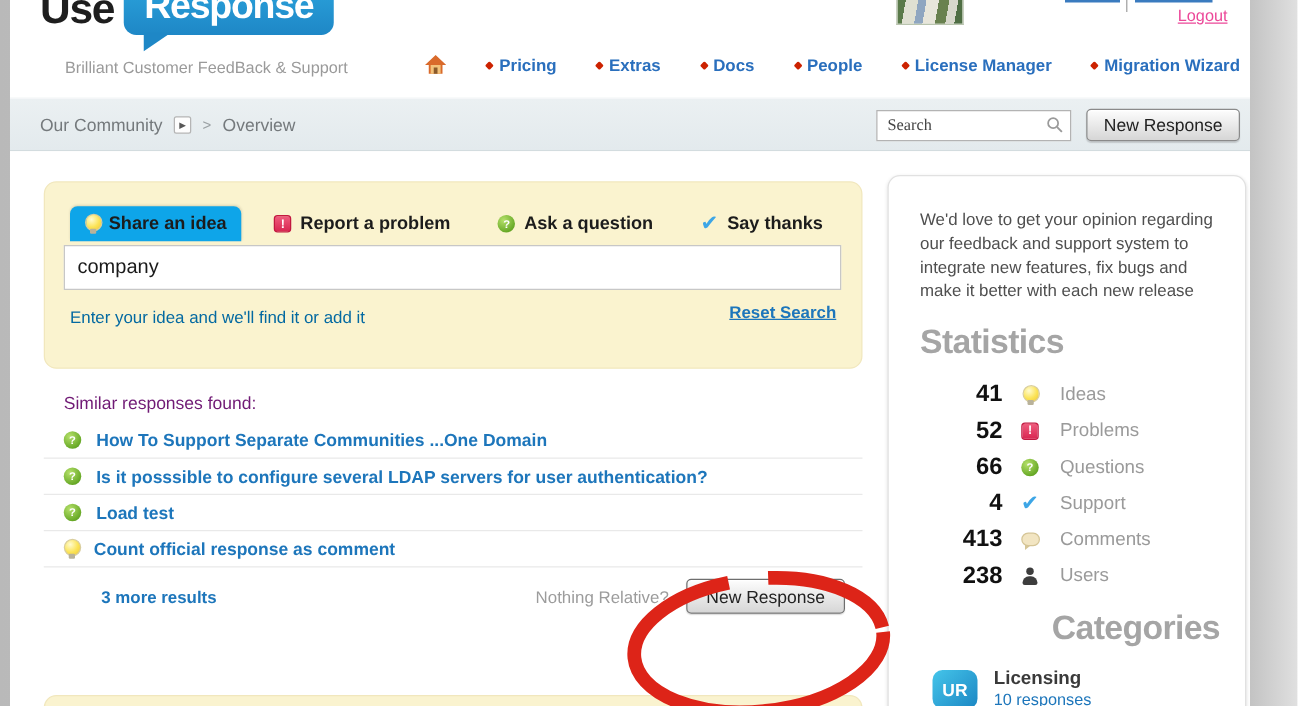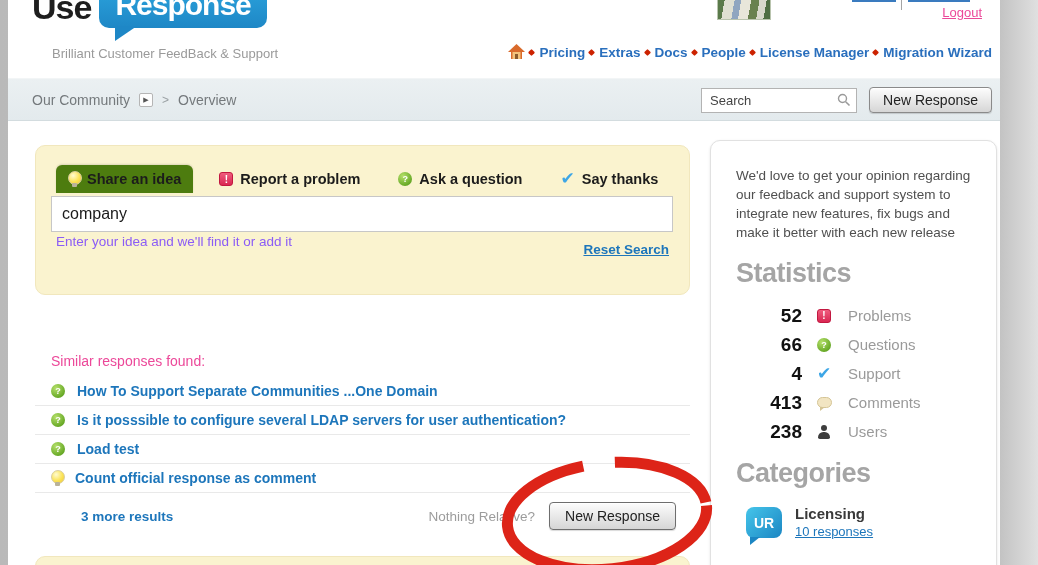--- a/index.html
+++ b/index.html
@@ -27,65 +27,65 @@
             background:linear-gradient(100deg,#5a7a4a 0 12%,#dfe0d2 12% 30%,#8fa6c0 30% 42%,#e8e6da 42% 60%,#69814f 60% 75%,#d8d8cc 75% 88%,#4f6e44 88%);
             border:1px solid #b9c4ae; border-top:none; }
   .clipped-links { position:absolute; top:0; left:830px; width:140px; height:4px; font-size:11px; color:#888; }
   .clip-bar { position:absolute; top:0; height:2px; background:#3a7bbf; }
   .clip-bar.one { left:14px; width:44px; }
   .clip-bar.two { left:70px; width:62px; }
   .clip-pipe { position:absolute; left:62px; top:-2px; color:#999; }
   .logout { position:absolute; right:18px; top:5px; font-size:13px; color:#ec4899;
             text-decoration:underline; cursor:pointer; }
 
-  .nav { position:absolute; right:8px; top:44px; display:flex; align-items:center; gap:4px; }
+  .nav { position:absolute; right:8px; top:44px; display:flex; align-items:center; gap:32px; }
   .nav-item { display:flex; align-items:center; gap:5px; font-size:13.5px; font-weight:bold;
               color:#2a6fbd; cursor:pointer; }
   .diamond { width:5px; height:5px; background:#cc2200; transform:rotate(45deg); border-radius:1px; }
   .home-icon { width:17px; height:16px; display:inline-block; }
 
   
   .crumbbar { position:absolute; top:78px; left:0; width:100%; height:43px;
               background:linear-gradient(#ebf0f2,#e3eaed); border-top:1px solid #f2f5f6;
               border-bottom:1px solid #d3dcdf; }
   .crumbs { position:absolute; left:24px; top:13px; display:flex; align-items:center; gap:9px;
             font-size:14px; color:#74797c; }
   .drop-icon { width:14px; height:14px; background:#fdfdfd; border:1px solid #b5b5b5; border-radius:2px;
                font-size:7px; color:#555; display:flex; align-items:center; justify-content:center; cursor:pointer; }
   .crumb-sep { color:#9aa0a3; font-size:12px; }
   .crumb-tools { position:absolute; right:8px; top:8px; display:flex; align-items:center; gap:12px; }
   .searchbox { position:relative; }
   .searchbox input { width:156px; height:25px; border:1px solid #b3b3b3; background:#fff;
                      font-size:13px; padding:0 24px 0 8px; color:#333;
-                     font-family:Liberation Sans, sans-serif; }
+                     font-family:Liberation Serif, serif; }
   .searchbox input::placeholder { color:#444; opacity:1; }
   .mag { position:absolute; right:6px; top:5px; }
   .btn { display:inline-block; background:linear-gradient(#fdfdfd,#d6d6d6); border:1px solid #8a8a8a;
          border-radius:4px; font-size:14px; color:#222; padding:4px 13px; cursor:pointer;
          box-shadow:inset 0 1px 0 #fff, 0 1px 1px rgba(0,0,0,.15); }
   .btn.big { padding:5px 15px; border-color:#6e6e6e; }
 
   
   .main { position:absolute; top:121px; left:0; width:100%; height:444px; background:#fff; }
 
   .idea-panel { position:absolute; left:27px; top:24px; width:655px; height:150px;
                 background:#faf3cf; border:1px solid #f1e7bd; border-radius:10px; }
   .tabs { position:absolute; left:20px; top:19px; display:flex; align-items:flex-end; gap:14px; }
   .tab { display:flex; align-items:center; gap:7px; font-size:14.5px; font-weight:bold; color:#1c1c1c;
          padding:6px 12px; cursor:pointer; }
-  .tab.active { background:#4d7c0f; border-radius:6px 6px 0 0; box-shadow:0 -1px 2px rgba(0,0,0,.12);justify-content:flex-end; }
+  .tab.active { background:#0ea5e9; border-radius:6px 6px 0 0; box-shadow:0 -1px 2px rgba(0,0,0,.12);justify-content:flex-end; }
   .idea-input { position:absolute; left:15px; top:50px; width:622px; height:36px; border:1px solid #c7c7c7;
                 background:#fff; font-size:16px; color:#1a1a1a; padding:0 10px;
                 font-family:"Liberation Sans","DejaVu Sans",sans-serif; }
-  .idea-helper { position:absolute; left:20px; top:88px; font-size:13.5px; color:#8b5cf6;text-align:center; }
+  .idea-helper { position:absolute; left:20px; top:100px; font-size:13.5px; color:#0369a1;text-align:center; }
   .reset-link { position:absolute; right:20px; top:96px; font-size:13.5px; font-weight:bold;
                 color:#1d76bb; text-decoration:underline; cursor:pointer; }
 
   .results { position:absolute; left:27px; top:193px; width:655px; }
-  .results-heading { font-size:14px; color:#ec4899; padding-left:16px; margin-bottom:8px;margin-top:39px; }
+  .results-heading { font-size:14px; color:#701a75; padding-left:16px; margin-bottom:8px; }
   .result-row { display:flex; align-items:center; gap:12px; height:29px; padding-left:16px;
                 border-bottom:1px solid #e9e9e9; }
   .result-link { font-size:14px; font-weight:bold; color:#1d76bb; cursor:pointer; }
   .results-footer { display:flex; align-items:center; margin-top:9px; }
   .more-link { margin-left:46px; font-size:13.5px; font-weight:bold; color:#1d76bb; cursor:pointer; }
   .footer-right { margin-left:auto; display:flex; align-items:center; gap:14px; padding-right:14px; }
   .nothing-label { font-size:13.5px; color:#9c9c9c; }
 
   .bottom-strip { position:absolute; left:27px; top:435px; width:655px; height:24px;
                   background:#faf3cf; border:1px solid #f1e7bd; border-radius:10px 10px 0 0; }
@@ -269,20 +269,27 @@
       </div>
 
       <div class="bottom-strip"></div>
 
       <aside class="sidebar">
         <p class="sidebar-intro">We'd love to get your opinion regarding our feedback and support system to integrate new features, fix bugs and make it better with each new release</p>
         <div class="side-heading">Statistics</div>
 
         <div class="stats">
           <div class="stat-row">
+            <span class="stat-value">41</span>
+            <span class="stat-icon">
+                <span class="icon-bulb"></span>
+              </span>
+            <span class="stat-label">Ideas</span>
+          </div>
+          <div class="stat-row">
             <span class="stat-value">52</span>
             <span class="stat-icon">
                 <span class="icon-problem">!</span>
               </span>
             <span class="stat-label">Problems</span>
           </div>
           <div class="stat-row">
             <span class="stat-value">66</span>
             <span class="stat-icon">
                 <span class="icon-question">?</span>
@@ -306,21 +313,21 @@
           <div class="stat-row">
             <span class="stat-value">238</span>
             <span class="stat-icon">
                 <span class="icon-user"></span>
               </span>
             <span class="stat-label">Users</span>
           </div>
         </div>
 
         <div class="cat-section">
-          <div class="side-heading" style="margin-top:8px;">Categories</div>
+          <div class="side-heading" style="margin-top:8px;text-align:right;">Categories</div>
           <div class="cat-item">
             <span class="icon-ur">UR</span>
             <span class="cat-text">
               <div class="cat-name">Licensing</div>
               <a class="cat-link">10 responses</a>
             </span>
           </div>
         </div>
       </aside>
     </div>

